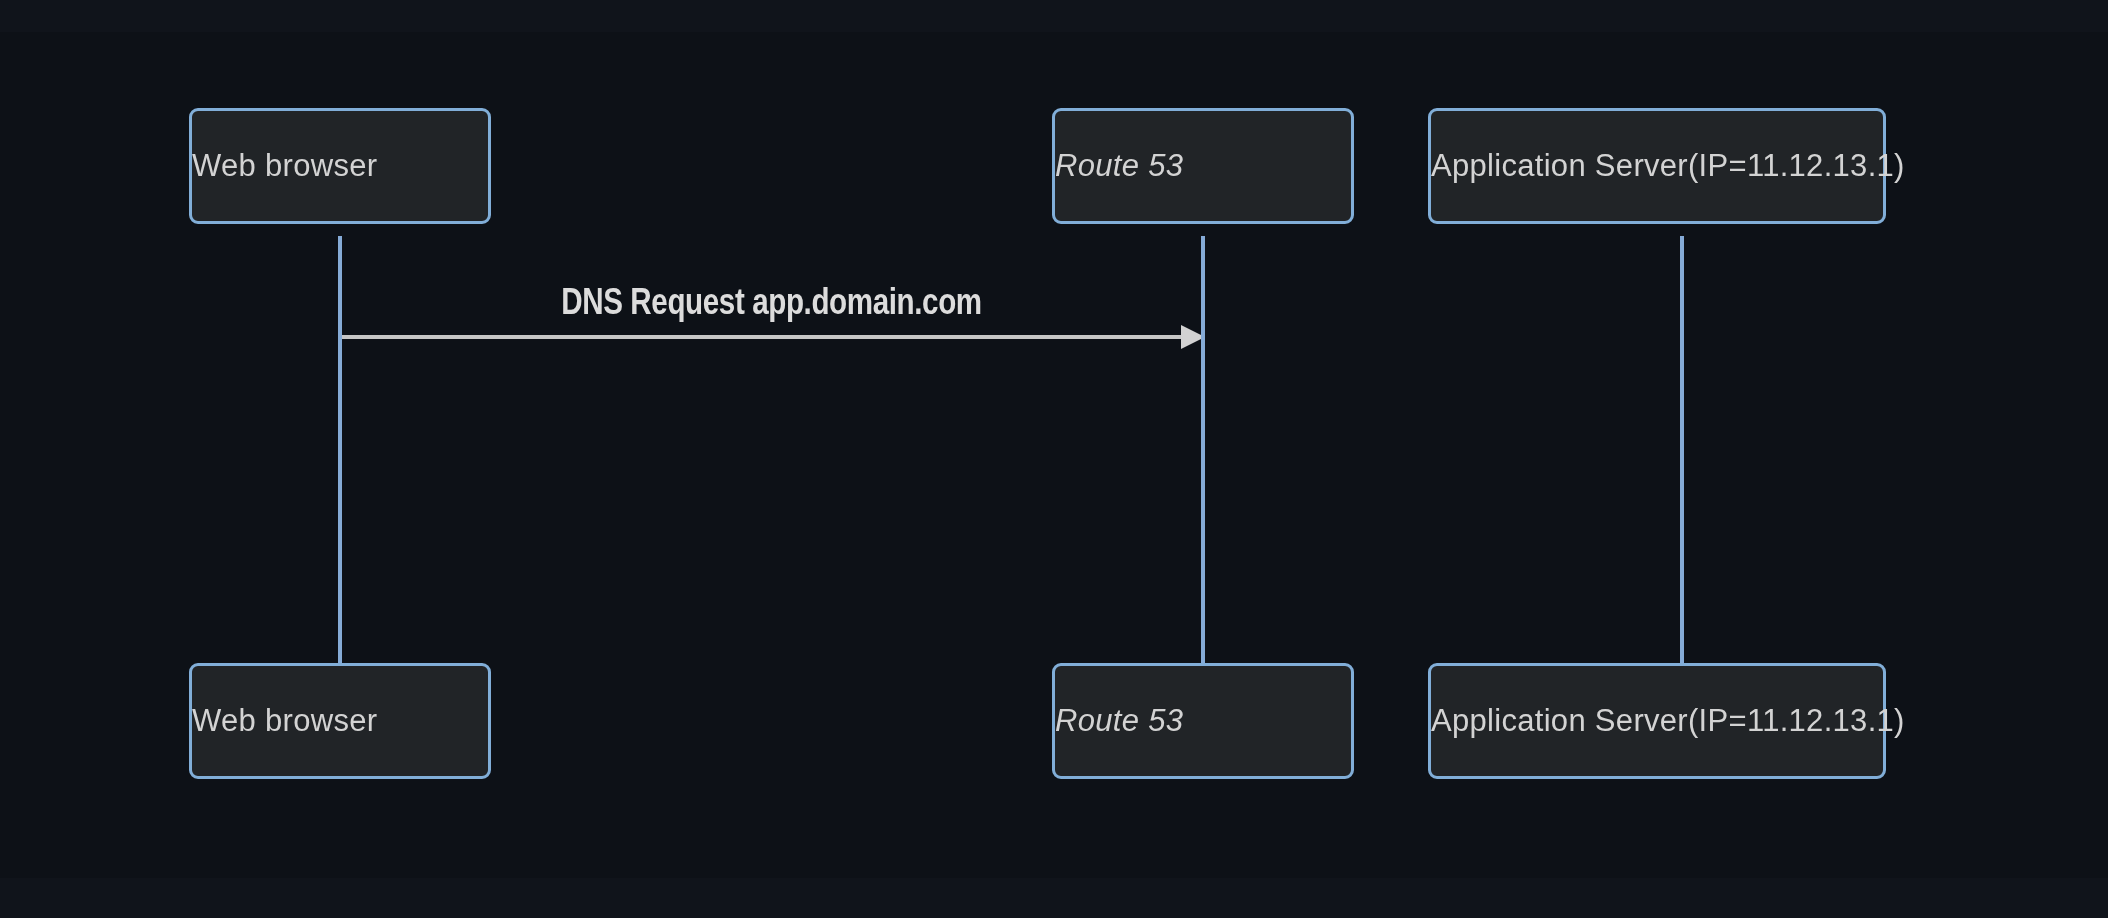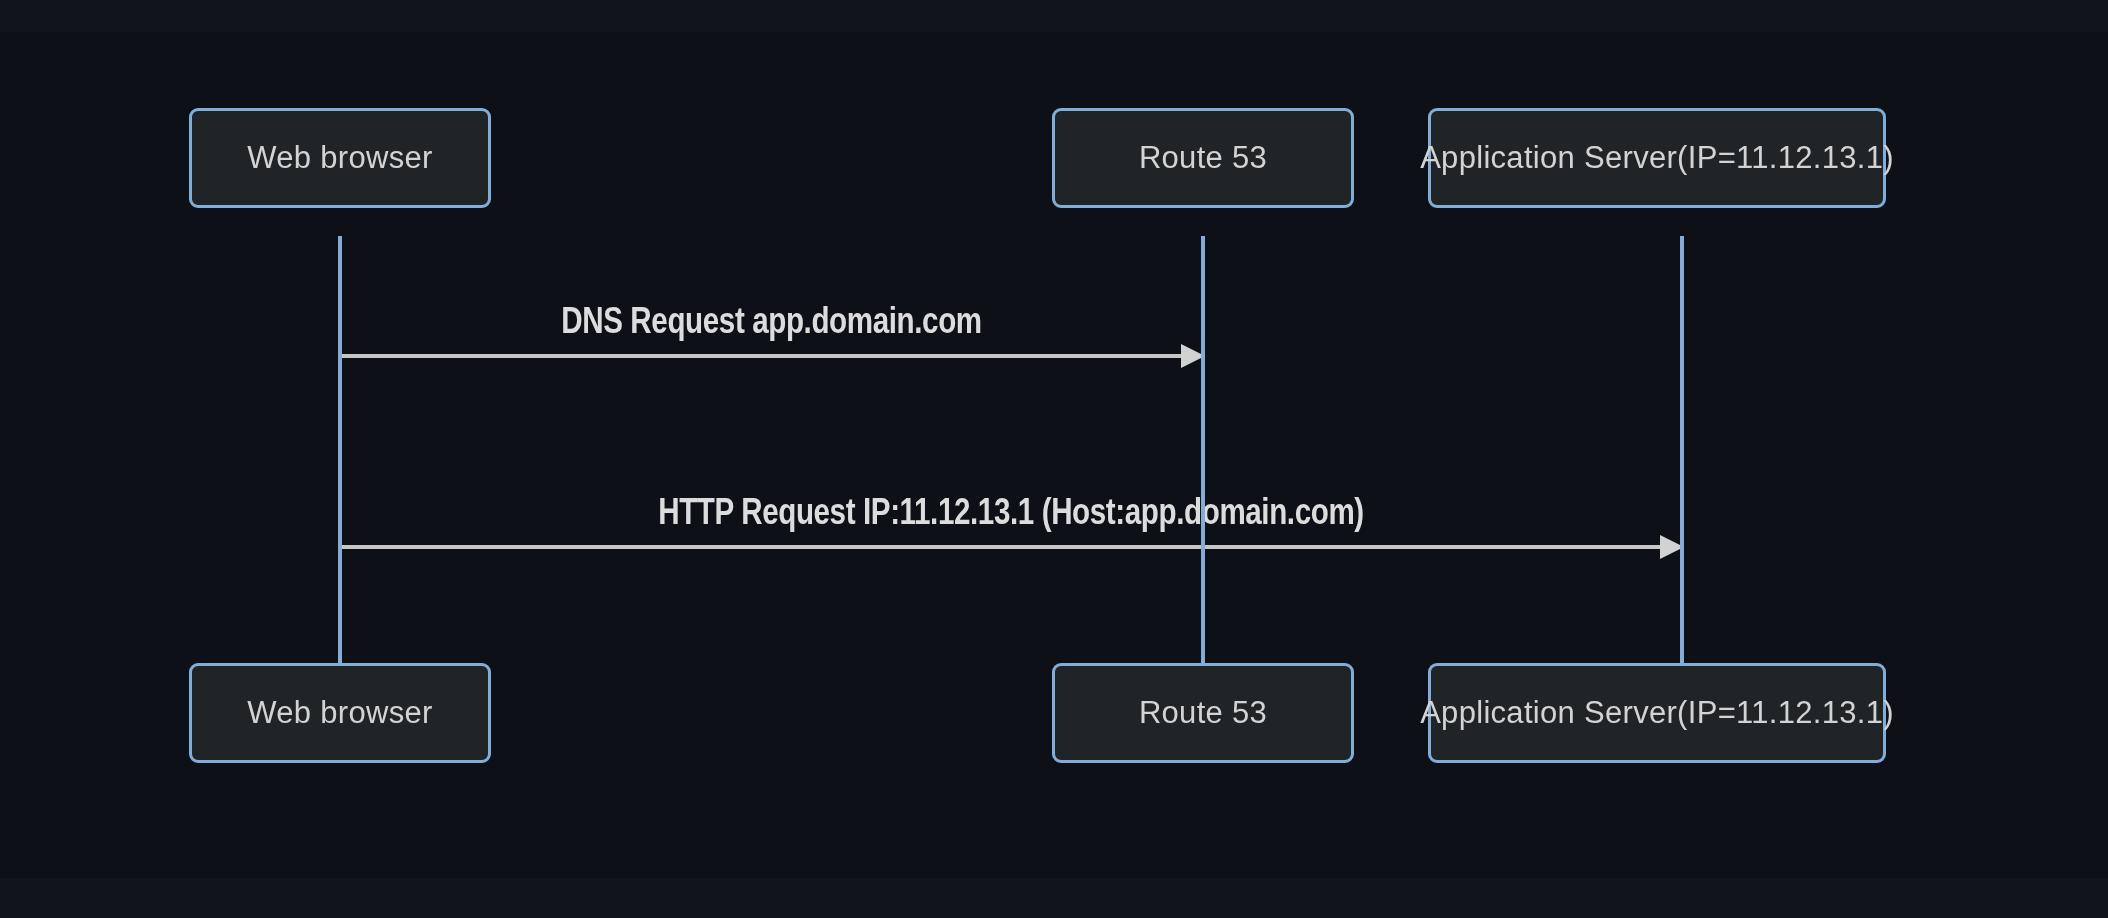--- a/index.html
+++ b/index.html
@@ -11,57 +11,57 @@
     overflow: hidden;
     font-family: "Liberation Sans", sans-serif;
   }
   .band { position: absolute; left: 0; width: 100%; background: #10141b; }
   .band-top { top: 0; height: 32px; }
   .band-bottom { bottom: 0; height: 40px; }
 
   
   .actor {
     position: absolute;
-    height: 100px;
+    height: 116px;
     box-sizing: border-box;
     background: #212427;
     border: 3px solid #81aed8;
     border-radius: 9px;
     display: flex;
     align-items: center;
-    justify-content: center;
+    justify-content: flex-start;
     z-index: 4;
   }
   .actor .actor-label {
     color: #d3d3d3;
     font-size: 31px;
     letter-spacing: 0.3px;
     white-space: nowrap;
   }
   .col-a { left: 189px;  width: 302px; }
-  .col-b { left: 1052px; width: 302px; }
+  .col-b { left: 1052px; width: 302px; font-style: italic; }
   .col-c { left: 1428px; width: 458px; }
   .row-top    { top: 108px; }
   .row-bottom { top: 663px; }
 
   
   .lifeline {
     position: absolute;
     top: 236px;
     height: 429px;
     width: 4px;
     background: #85abd7;
     z-index: 3;
   }
   .life-a { left: 338px; }
   .life-b { left: 1201px; }
   .life-c { left: 1680px; }
 
   
-  .message { position: absolute; height: 64px; z-index: 2; margin-top: 19px; }
+  .message { position: absolute; height: 64px; z-index: 2; }
   .msg-1 { left: 340px; width: 863px;  top: 275px; }
   .msg-2 { left: 340px; width: 863px;  top: 370px; }
   .msg-3 { left: 340px; width: 1342px; top: 466px; }
   .msg-4 { left: 340px; width: 1342px; top: 561px; }
 
   .msg-label {
     position: absolute;
     left: 0; right: 0;
     bottom: 16px;
     text-align: center;
@@ -103,26 +103,20 @@
   <div class="lifeline life-c"></div>
 
   <div class="message msg-1 dir-right">
     <div class="msg-label">DNS Request app.domain.com</div>
     <div class="msg-line">
       <div class="arrowhead"></div>
     </div>
   </div>
 
 
-  <div class="message msg-3 dir-right">
-    <div class="msg-label">HTTP Request IP:11.12.13.1 (Host:app.domain.com)</div>
-    <div class="msg-line">
-      <div class="arrowhead"></div>
-    </div>
-  </div>
 
 
   <div class="actor col-a row-top">
     <span class="actor-label">Web browser</span>
   </div>
   <div class="actor col-b row-top">
     <span class="actor-label">Route 53</span>
   </div>
   <div class="actor col-c row-top">
     <span class="actor-label">Application Server(IP=11.12.13.1)</span>

